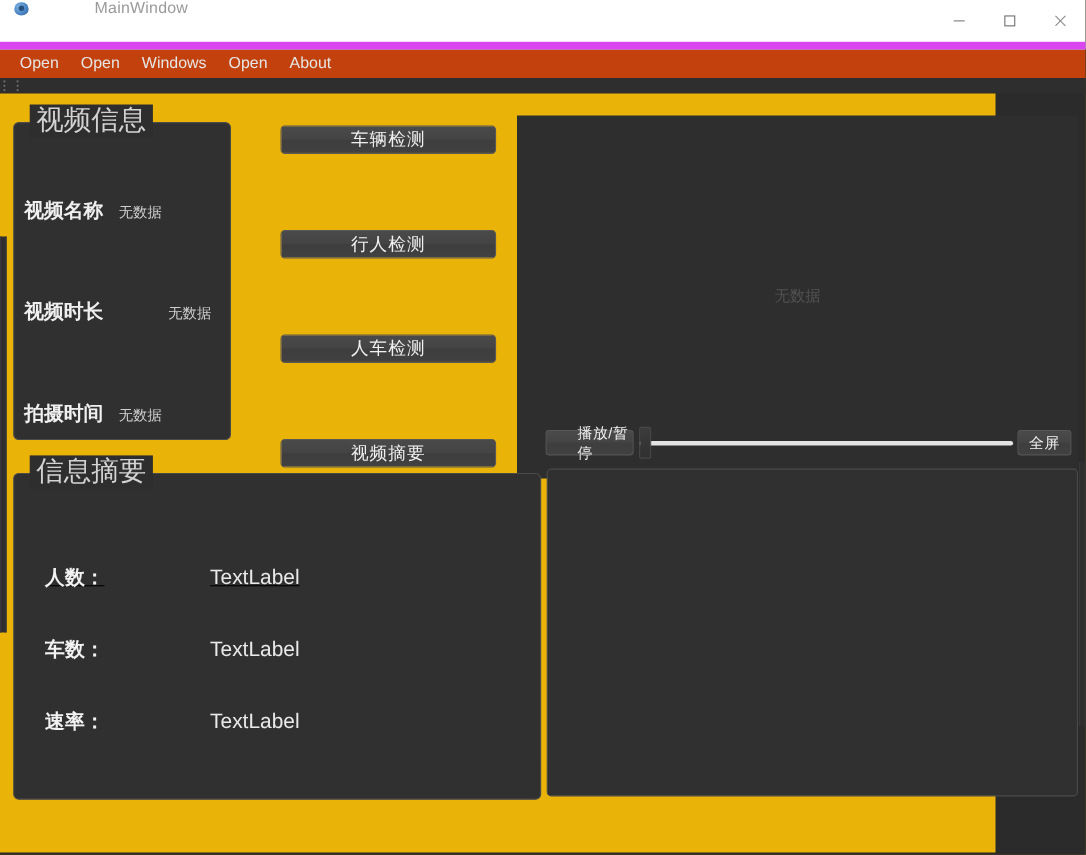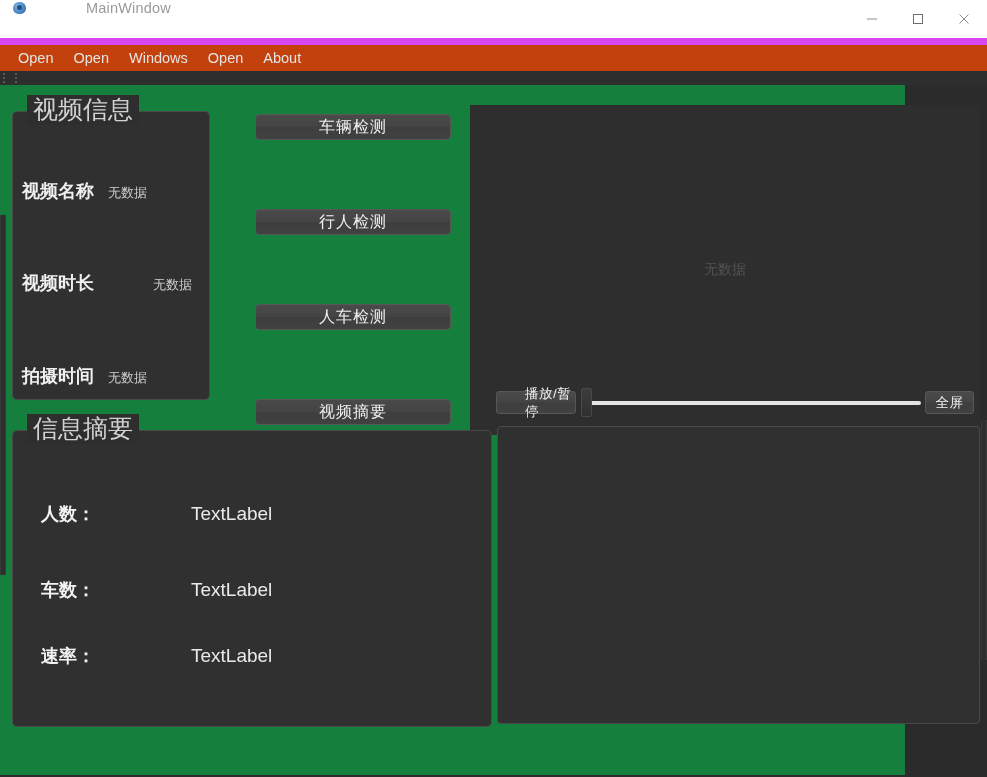--- a/index.html
+++ b/index.html
@@ -104,21 +104,21 @@
     height: 2px;
     background: #6a6a6a;
     border-radius: 1px;
   }
 
   
   .central {
     position: relative;
     width: 905px;
     height: 690px;
-    background: #15803d;
+    background: #eab308;
   }
 
   
   .splitter-v {
     position: absolute;
     width: 4px;
     background: #2e2e2e;
     border-left: 1px solid #3a3a3a;
     border-right: 1px solid #3a3a3a;
   }
@@ -349,21 +349,21 @@
     <div class="handle"></div>
   </div>
 
   <div class="btn small" style="left:925px; top:306px; width:49px; height:23px;">
     <span>全屏</span>
   </div>
 
   <div class="groupbox" style="left:12px; top:345px; width:478px; height:295px;">
     <div class="gb-title">信息摘要</div>
 
-    <div class="sum-row" style="left:28px; top:71px;">
+    <div class="sum-row" style="left:28px; top:82px;text-decoration:underline;">
       <span class="sum-label">人数：</span>
       <span class="sum-value">TextLabel</span>
     </div>
 
     <div class="sum-row" style="left:28px; top:147px;">
       <span class="sum-label">车数：</span>
       <span class="sum-value">TextLabel</span>
     </div>
 
     <div class="sum-row" style="left:28px; top:213px;">

